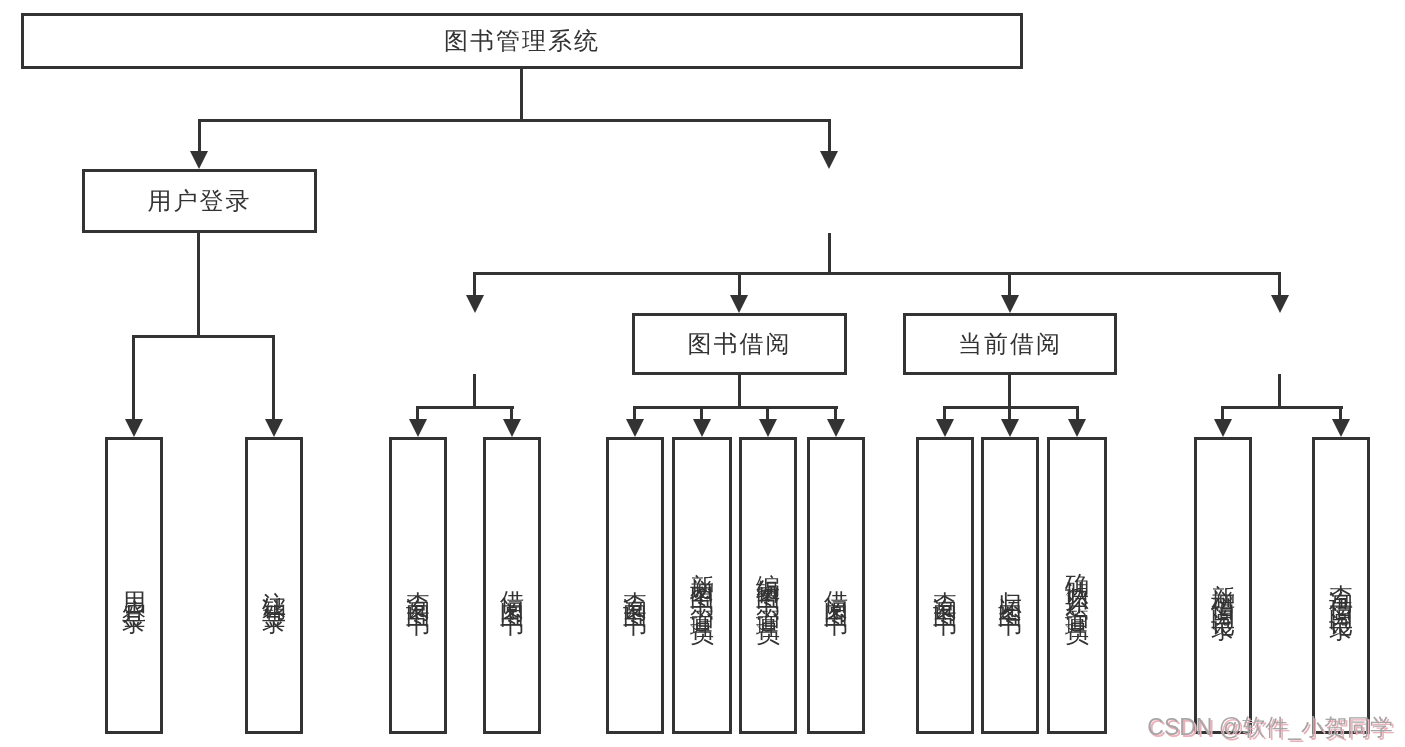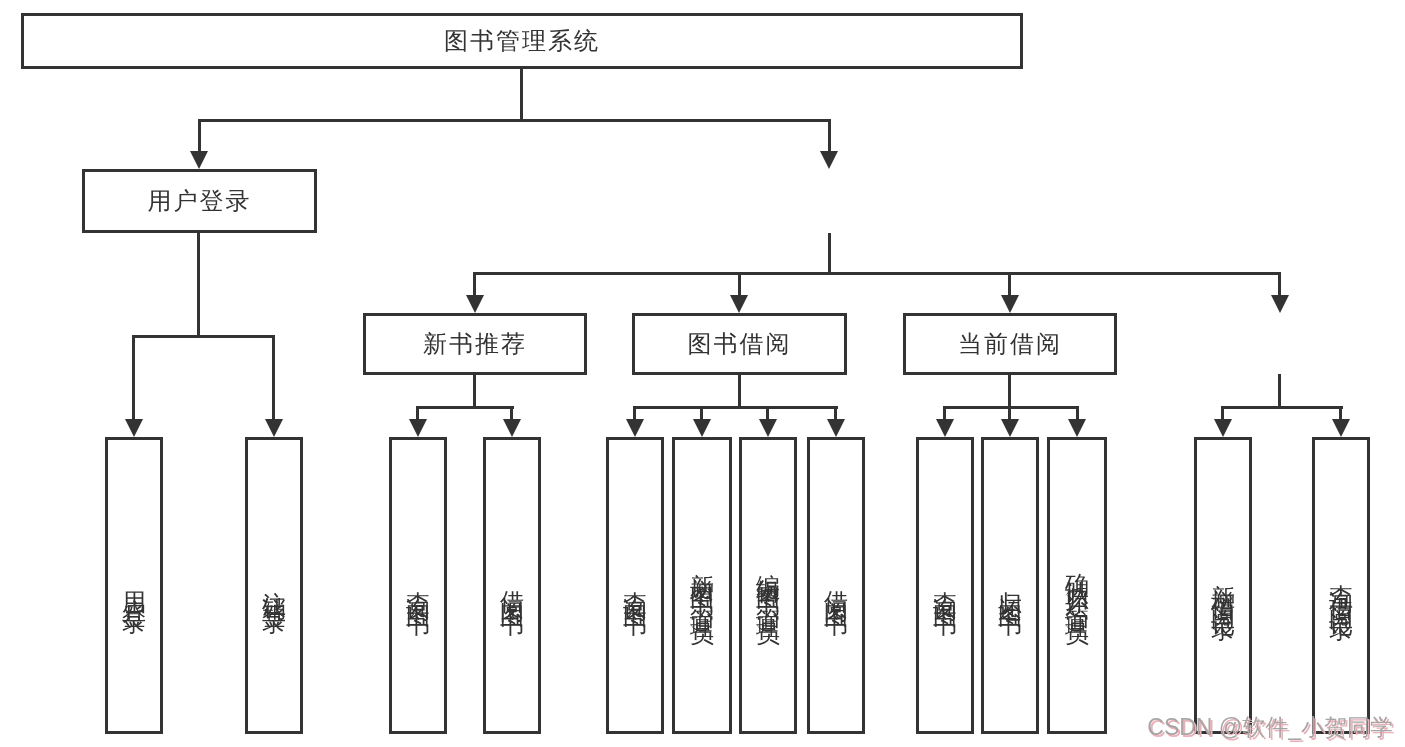--- a/index.html
+++ b/index.html
@@ -73,23 +73,20 @@
 
   <div class="box hbox" style="left:21px; top:13px; width:1002px; height:56px">
     <span>图书管理系统</span>
   </div>
 
   <div class="box hbox" style="left:82px; top:169px; width:235px; height:64px">
     <span>用户登录</span>
   </div>
 
 
-  <div class="box hbox" style="left:363px; top:313px; width:224px; height:62px">
-    <span>新书推荐</span>
-  </div>
 
   <div class="box hbox" style="left:632px; top:313px; width:215px; height:62px">
     <span>图书借阅</span>
   </div>
 
   <div class="box hbox" style="left:903px; top:313px; width:214px; height:62px">
     <span>当前借阅</span>
   </div>
 
 

